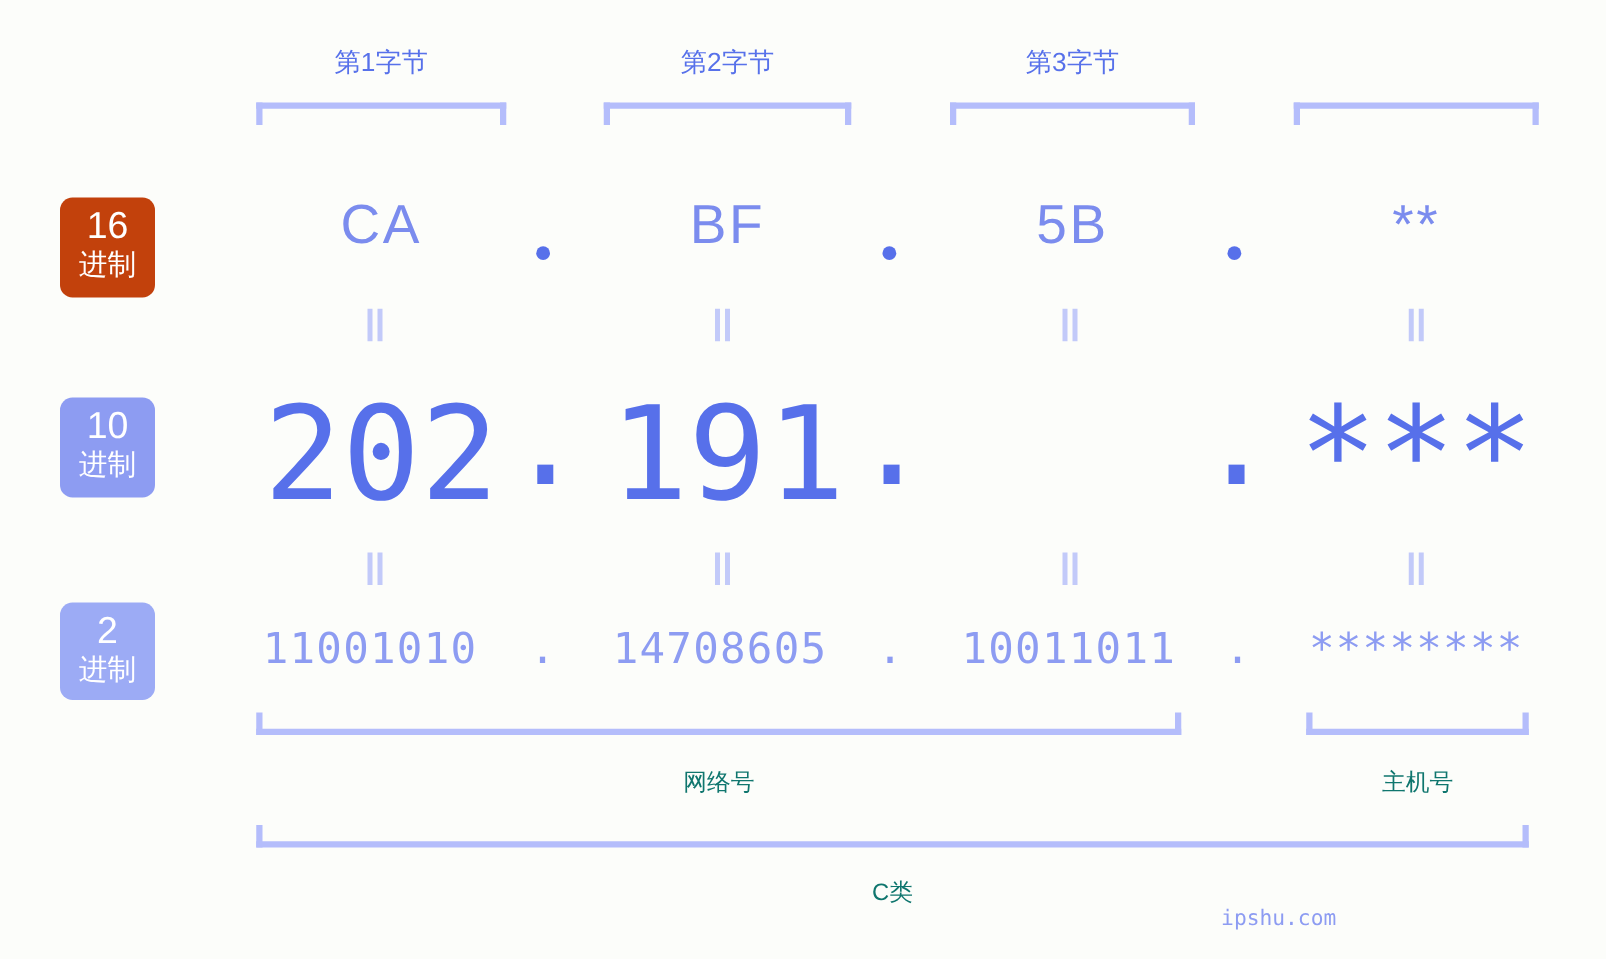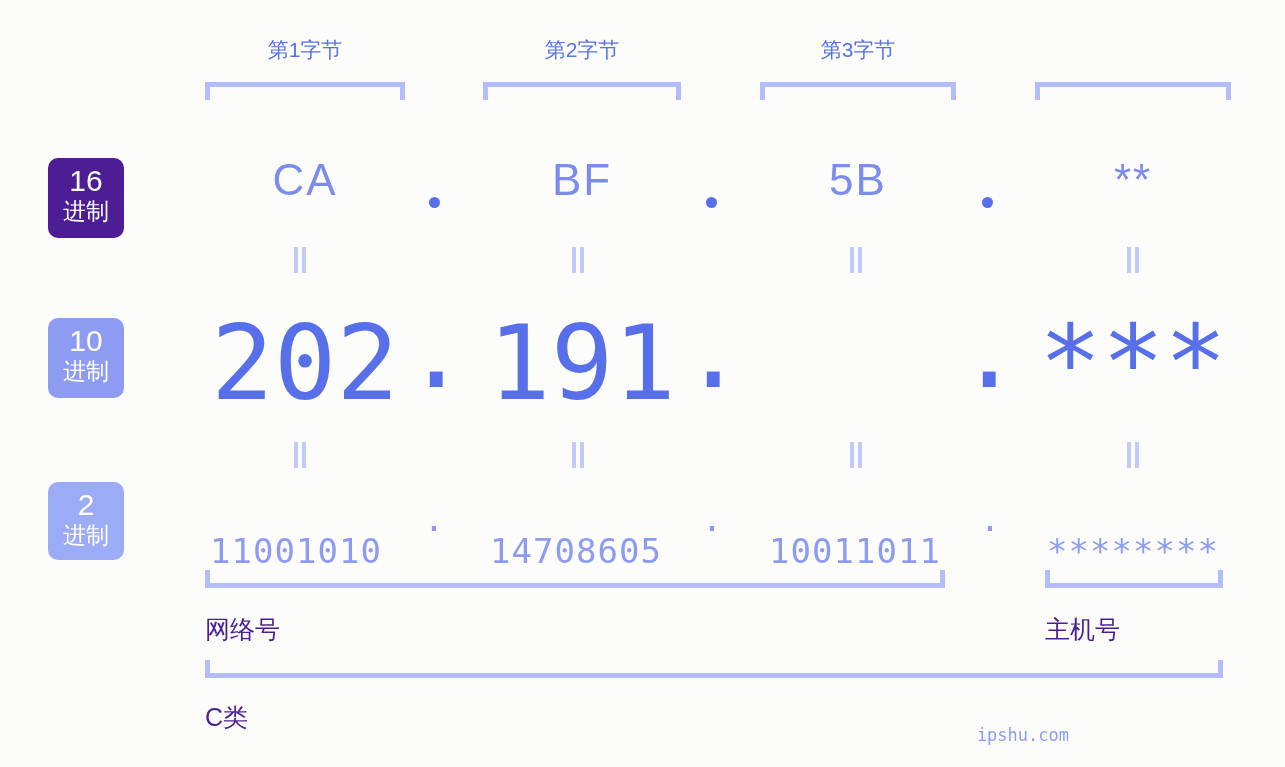--- a/index.html
+++ b/index.html
@@ -72,21 +72,21 @@
     letter-spacing: 0px;
     line-height: 1.05;
   }
   .badge .unit {
     display: block;
     font-size: 23px;
     font-weight: 400;
     margin-top: 1px;
     line-height: 1.15;
   }
-  #badge-16 { top: 158px; height: 80px; background: #4c1d95; }
+  #badge-16 { top: 158px; height: 80px; background: #c2410c; }
   #badge-10 { top: 318px; height: 80px; background: #8d9cf2; }
   #badge-2  { top: 482px; height: 78px; background: #9cabf5; }
 
   
   .hex-val {
     position: absolute;
     top: 158px;
     text-align: center;
     font-size: 44px;
     color: #7b8cee;
@@ -158,38 +158,37 @@
   .bin-val {
     position: absolute;
     top: 0;
     text-align: center;
     font-family: "DejaVu Sans Mono", "Liberation Mono", monospace;
     font-size: 34px;
     color: #8d9cf2;
     line-height: 45px;
     letter-spacing: 1px;
     white-space: nowrap;
-    margin-top: 32px;
   }
   .bin-dot {
     position: absolute;
     top: 0;
     text-align: center;
     font-family: "DejaVu Sans Mono", "Liberation Mono", monospace;
     font-size: 34px;
     color: #8d9cf2;
     line-height: 45px;
   }
 
   
   .section-label {
     position: absolute;
-    text-align: left;
-    font-size: 25px;
-    color: #4c1d95;
+    text-align: center;
+    font-size: 19px;
+    color: #0f766e;
     font-family: "Liberation Sans", "DejaVu Sans", sans-serif;
     white-space: nowrap;
   }
 
   
   #watermark {
     position: absolute;
     right: 22px;
     bottom: 22px;
     font-family: "DejaVu Sans Mono", "Liberation Mono", monospace;

